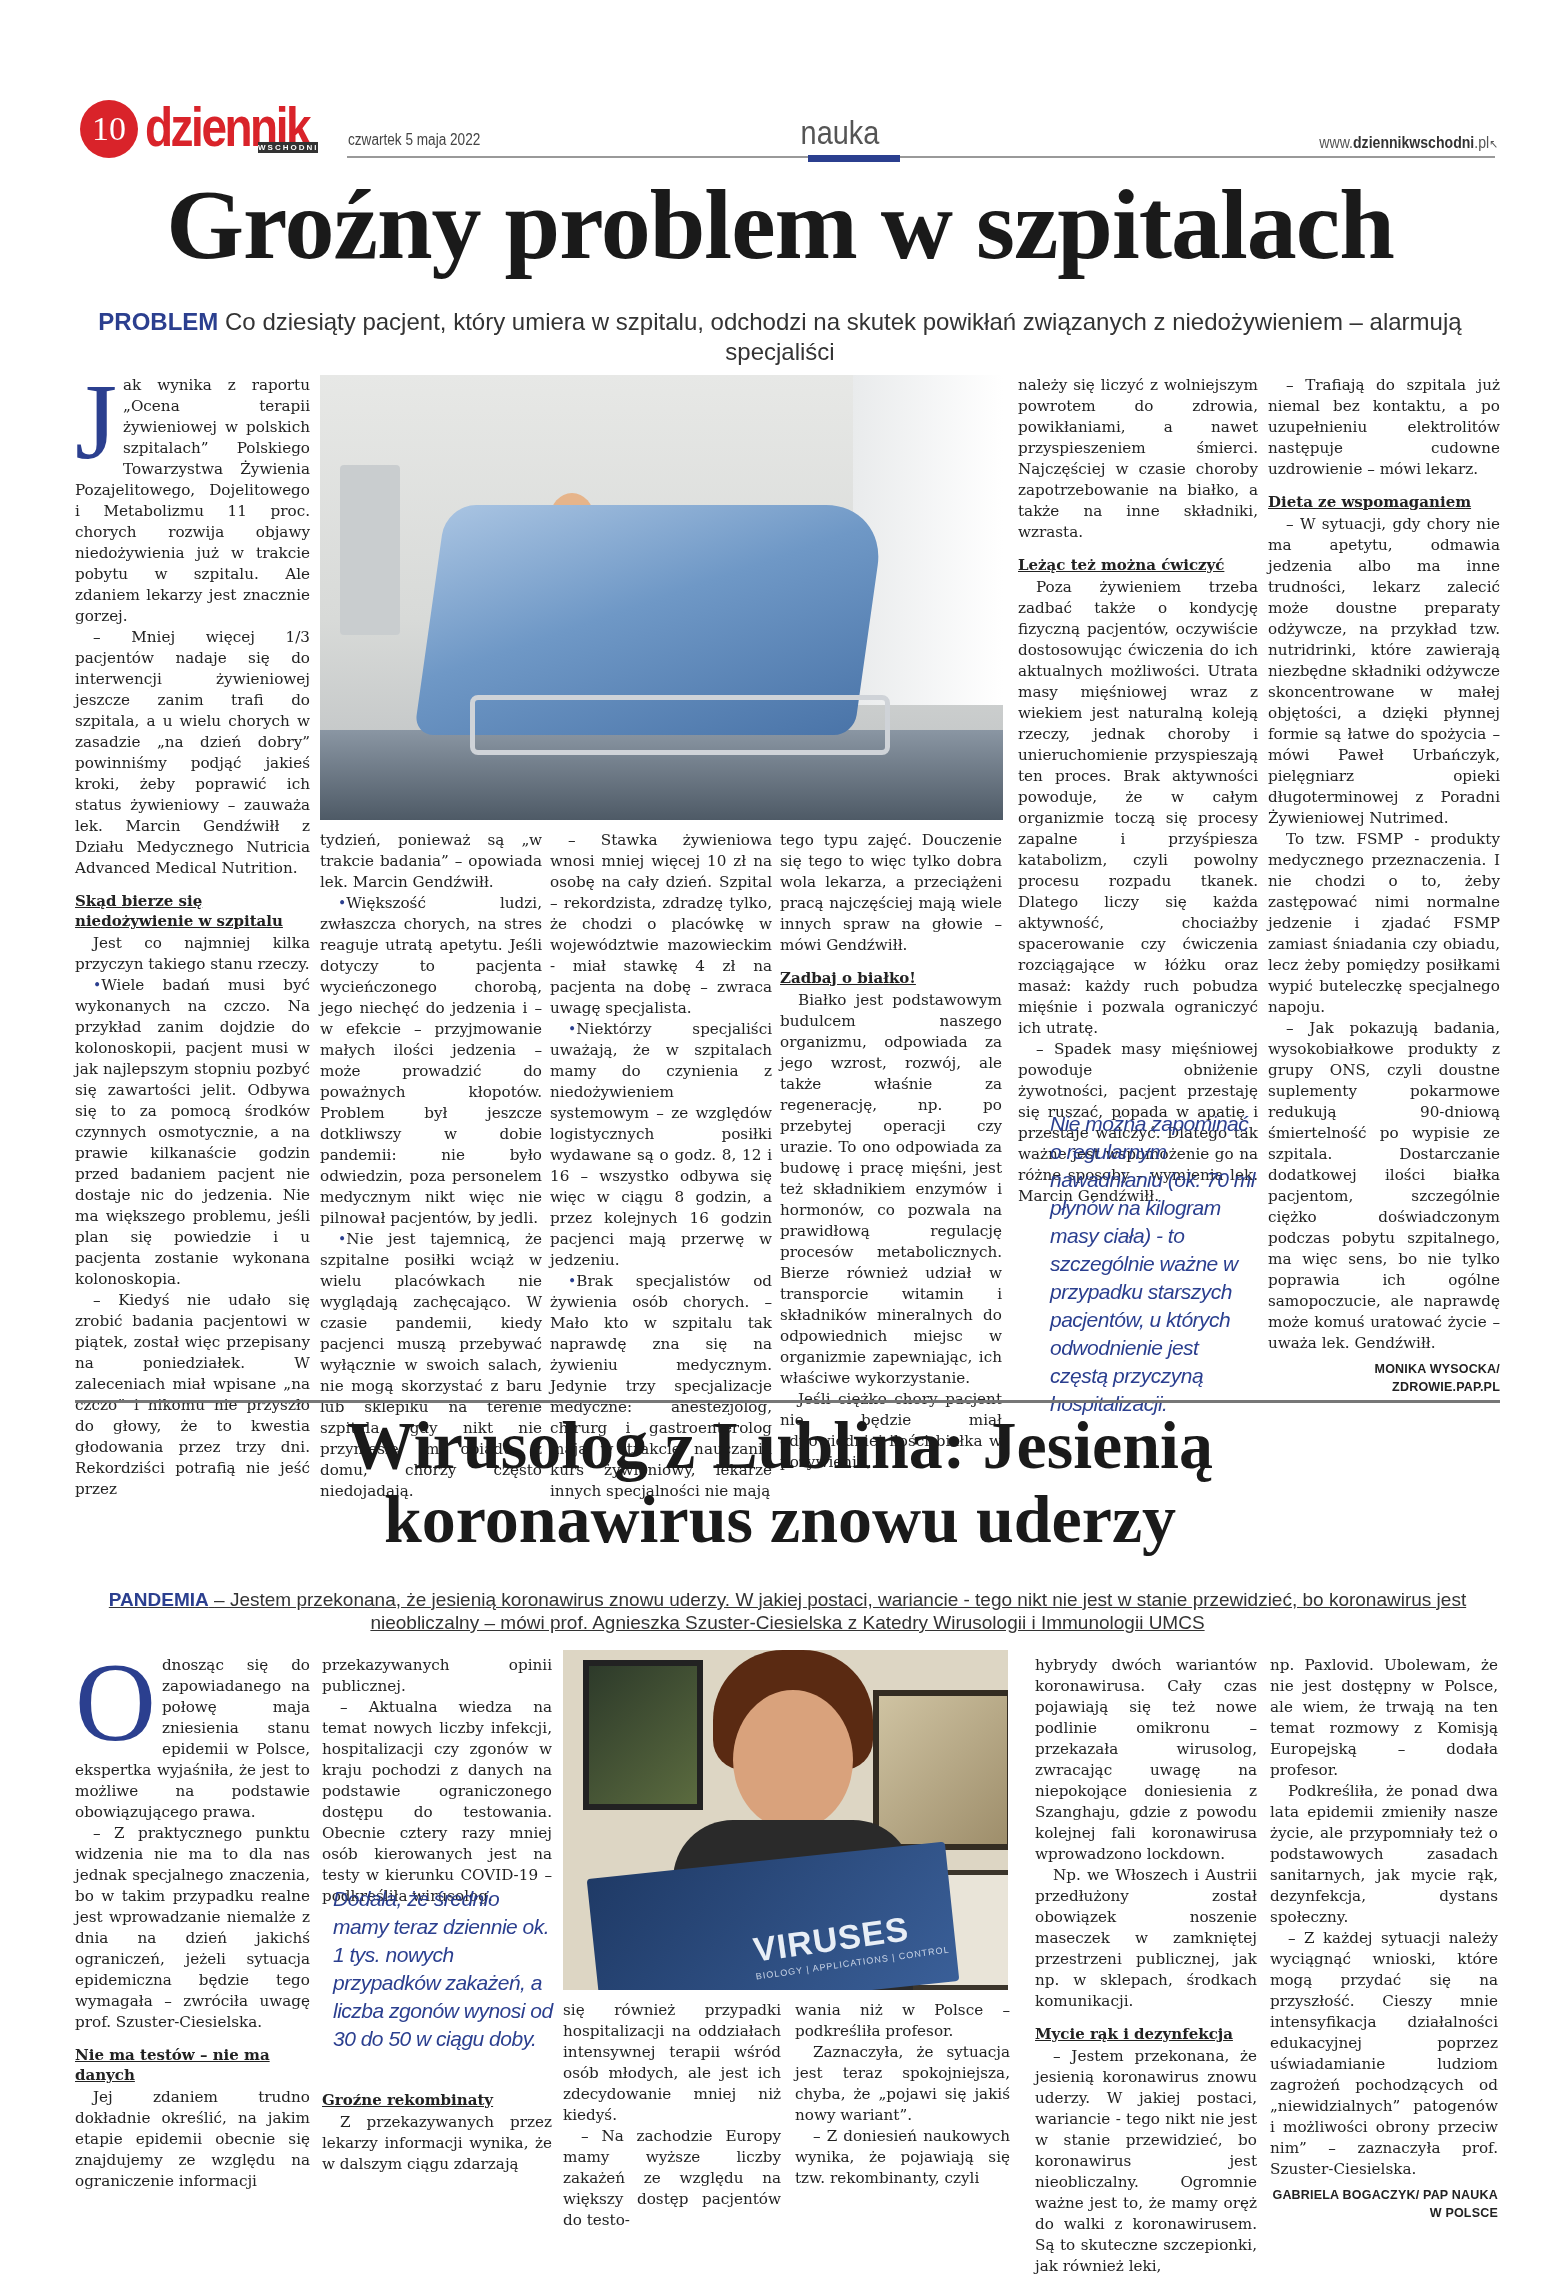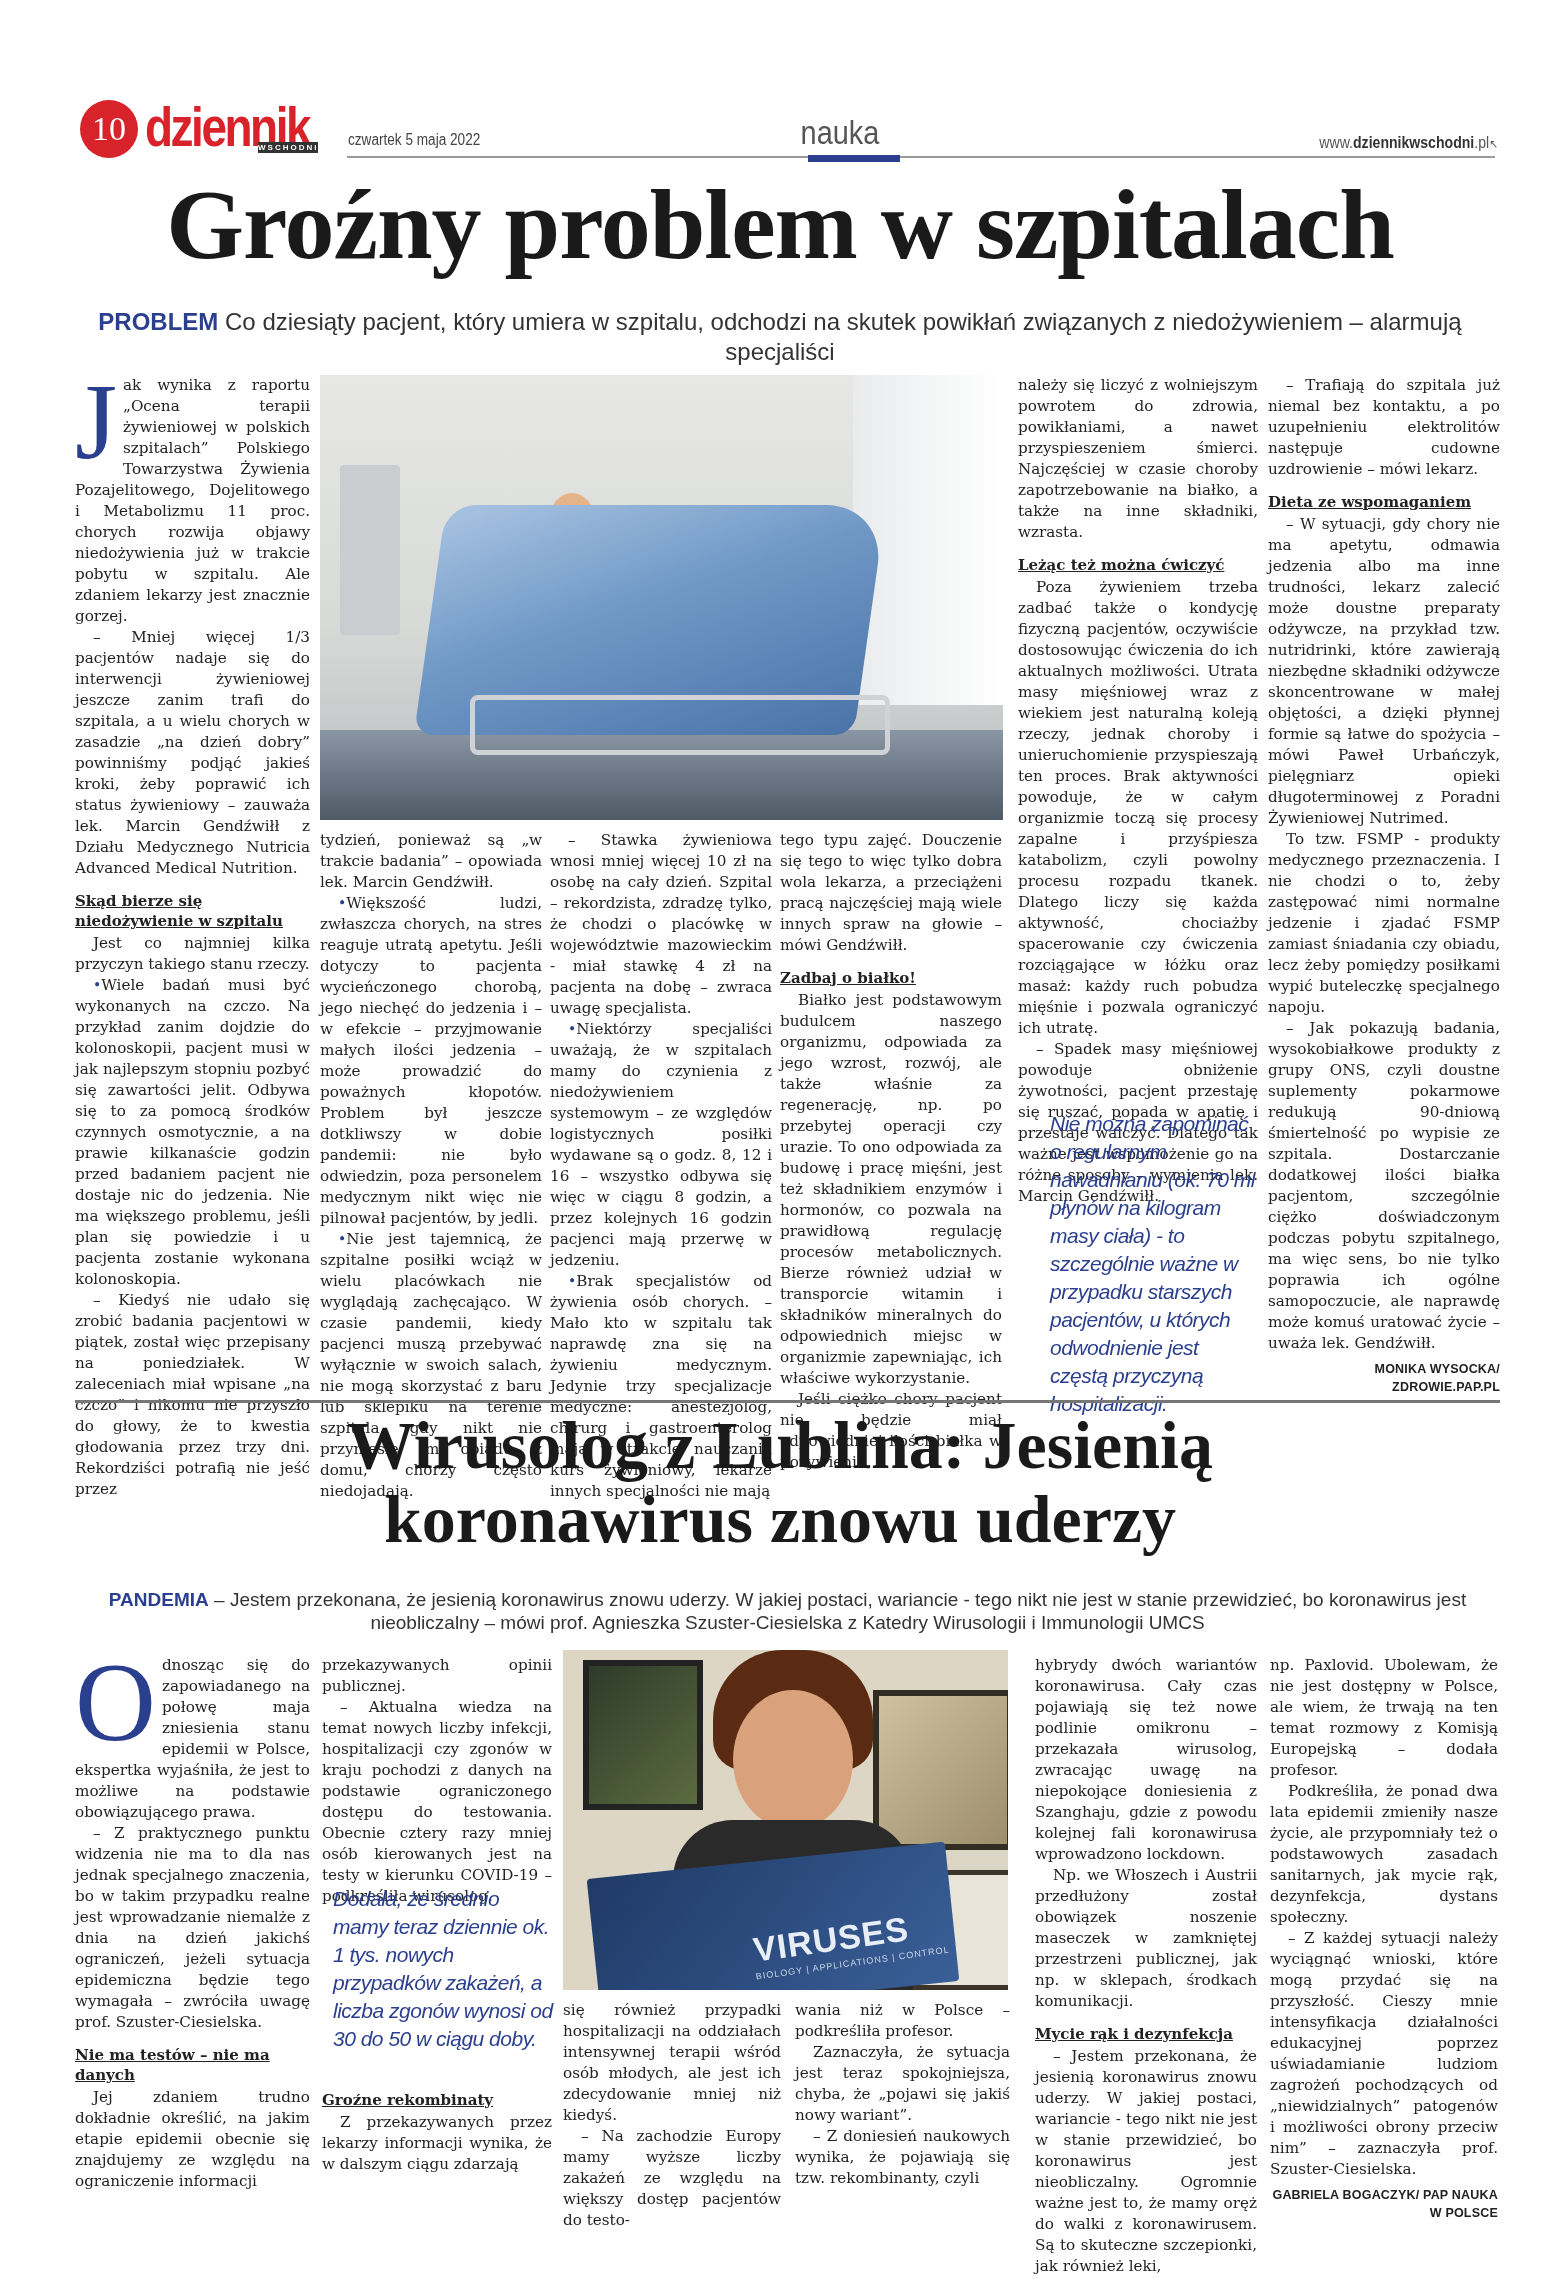--- a/index.html
+++ b/index.html
@@ -49,21 +49,21 @@
   .photo1 .wall-panel { position: absolute; left: 20px; top: 90px; width: 60px; height: 170px; background: #c9cdcf; border-radius: 4px; }
   .photo1 .floor { position: absolute; left: 0; bottom: 0; width: 100%; height: 90px; background: linear-gradient(180deg,#8a96a3,#4e5a66); }
   .photo1 .bed { position: absolute; left: 110px; top: 130px; width: 440px; height: 230px; background: linear-gradient(160deg,#a9c4e2 0%,#6f98c6 45%,#4a74a8 100%); border-radius: 30px 60px 20px 20px; transform: skewX(-8deg); }
   .photo1 .frame { position: absolute; left: 150px; top: 320px; width: 420px; height: 60px; border: 5px solid #cfd3d8; border-radius: 8px; }
   .photo1 .pillow { position: absolute; left: 140px; top: 140px; width: 140px; height: 70px; background: #f3f1ea; border-radius: 40px; }
   .photo1 .head { position: absolute; left: 230px; top: 118px; width: 44px; height: 50px; background: #e6b48a; border-radius: 50%; }
 
   
   .headline2 { left: 60px; top: 1408px; width: 1440px; text-align: center; font-family: "Liberation Serif", serif; font-weight: bold;
     font-size: 68px; line-height: 74px; color: #1a1a1a; }
-  .lead2 { left: 75px; top: 1588px; width: 1425px; text-align: center; font-family: "Liberation Sans", sans-serif; font-size: 19px; line-height: 23px; color: #333; }
+  .lead2 { left: 75px; top: 1588px; width: 1425px; text-align: center; font-family: "Liberation Sans", sans-serif; font-size: 19px; line-height: 23px; color: #333; text-decoration: underline; }
   .lead2 .kicker { color: #2b3f8f; font-weight: bold; }
 
   .photo2 { left: 563px; top: 1650px; width: 445px; height: 340px; overflow: hidden; background: #ddd6c4; }
   .photo2 .art1 { position: absolute; left: 20px; top: 10px; width: 120px; height: 150px; background: linear-gradient(135deg,#2d3a2a,#5b6b3f); border: 6px solid #222; }
   .photo2 .art2 { position: absolute; left: 310px; top: 40px; width: 140px; height: 160px; background: linear-gradient(135deg,#cfc3a2,#9e8e6b); border: 6px solid #332c22; }
   .photo2 .art3 { position: absolute; left: 330px; top: 220px; width: 120px; height: 120px; background: #e9e4d8; border: 5px solid #3b352b; }
   .photo2 .hair { position: absolute; left: 150px; top: 0; width: 160px; height: 120px; background: #5a2a12; border-radius: 70px 70px 30px 30px; }
   .photo2 .face { position: absolute; left: 170px; top: 40px; width: 120px; height: 140px; background: #d9a27c; border-radius: 50%; }
   .photo2 .body { position: absolute; left: 110px; top: 170px; width: 240px; height: 170px; background: #2a2a2a; border-radius: 60px 60px 0 0; }
   .photo2 .book { position: absolute; left: 30px; top: 210px; width: 360px; height: 140px; background: linear-gradient(135deg,#1f3a66,#3a5f98); transform: rotate(-6deg); border-radius: 4px; }

